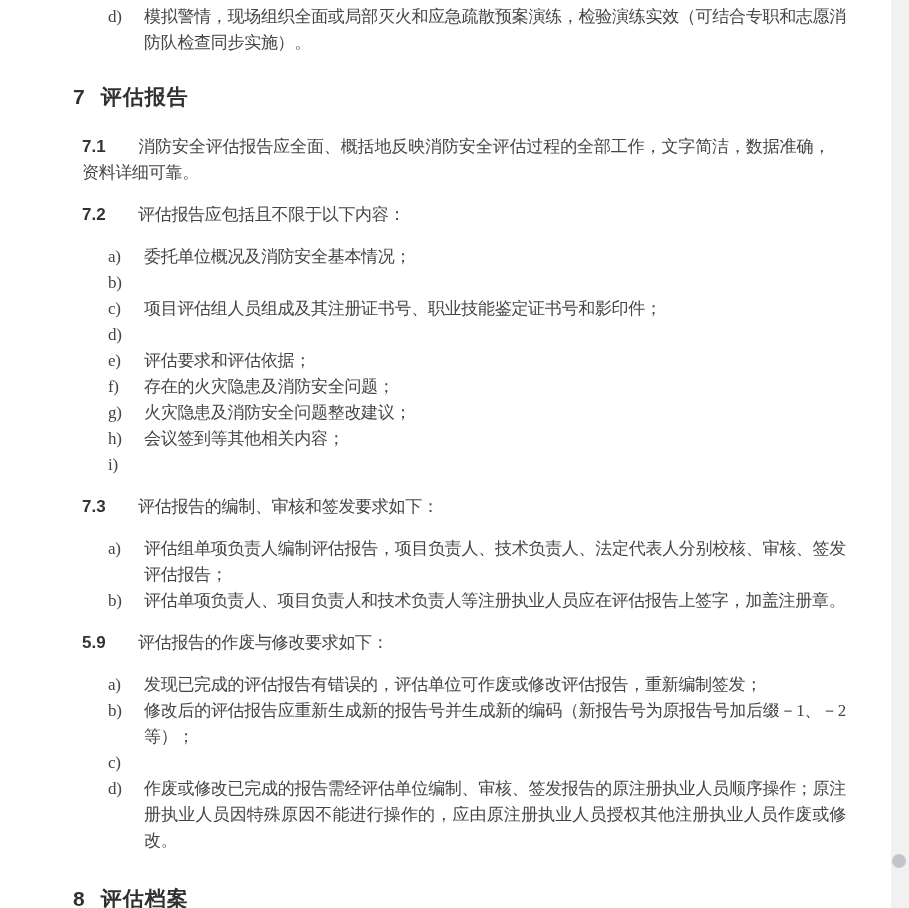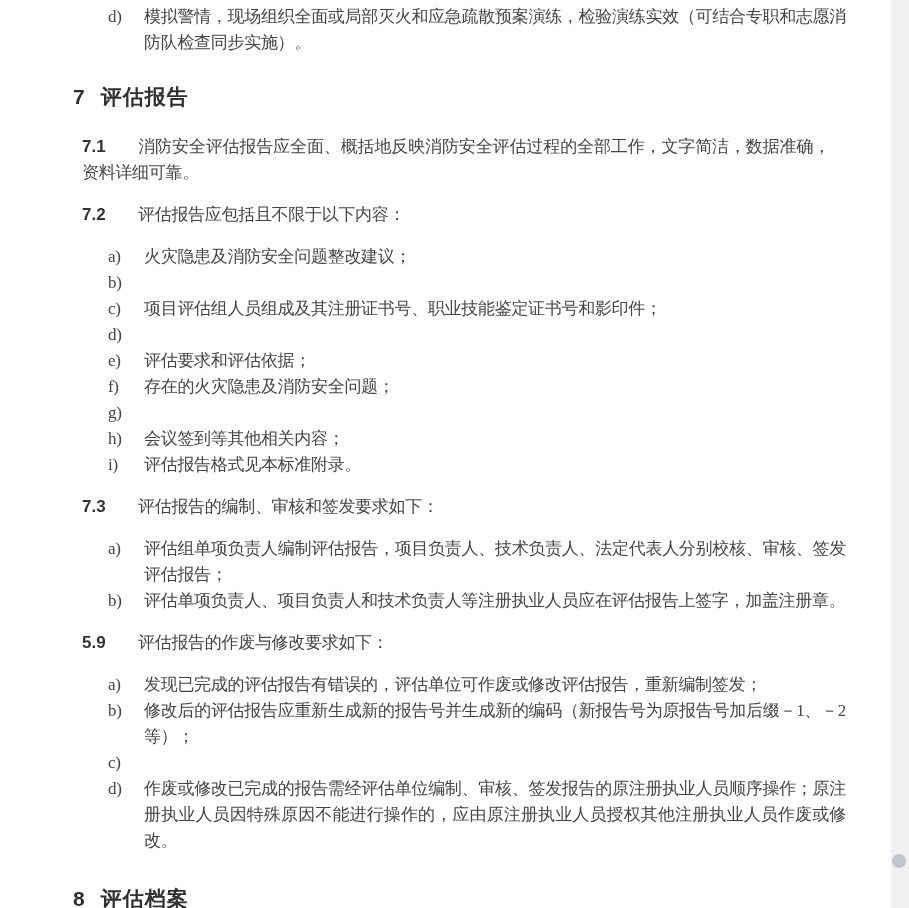--- a/index.html
+++ b/index.html
@@ -42,21 +42,21 @@
 
     <p class="clause first-clause">
       <span class="cnum">7.1</span><span>消防安全评估报告应全面、概括地反映消防安全评估过程的全部工作，文字简洁，数据准确，资料详细可靠。</span>
     </p>
 
     <p class="clause">
       <span class="cnum">7.2</span><span>评估报告应包括且不限于以下内容：</span>
     </p>
     <div class="item">
       <span class="ilabel">a)</span>
-      <span class="itext">火灾隐患及消防安全问题整改建议；</span>
+      <span class="itext">委托单位概况及消防安全基本情况；</span>
     </div>
     <div class="item">
       <span class="ilabel">b)</span>
     </div>
     <div class="item">
       <span class="ilabel">c)</span>
       <span class="itext">项目评估组人员组成及其注册证书号、职业技能鉴定证书号和影印件；</span>
     </div>
     <div class="item">
       <span class="ilabel">d)</span>
@@ -64,28 +64,28 @@
     <div class="item">
       <span class="ilabel">e)</span>
       <span class="itext">评估要求和评估依据；</span>
     </div>
     <div class="item">
       <span class="ilabel">f)</span>
       <span class="itext">存在的火灾隐患及消防安全问题；</span>
     </div>
     <div class="item">
       <span class="ilabel">g)</span>
+      <span class="itext">火灾隐患及消防安全问题整改建议；</span>
     </div>
     <div class="item">
       <span class="ilabel">h)</span>
       <span class="itext">会议签到等其他相关内容；</span>
     </div>
     <div class="item">
       <span class="ilabel">i)</span>
-      <span class="itext">评估报告格式见本标准附录。</span>
     </div>
 
     <p class="clause">
       <span class="cnum">7.3</span><span>评估报告的编制、审核和签发要求如下：</span>
     </p>
     <div class="item">
       <span class="ilabel">a)</span>
       <span class="itext">评估组单项负责人编制评估报告，项目负责人、技术负责人、法定代表人分别校核、审核、签发评估报告；</span>
     </div>
     <div class="item">

